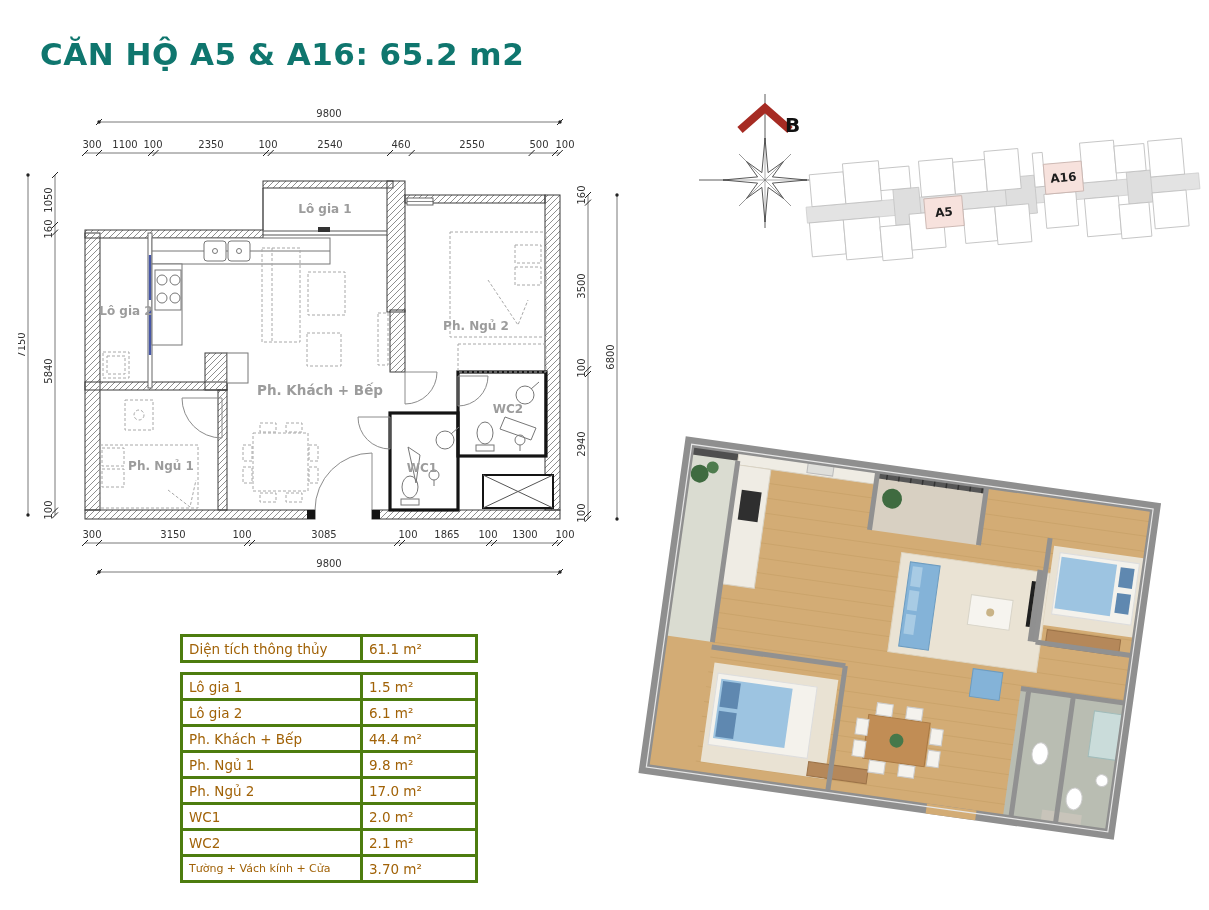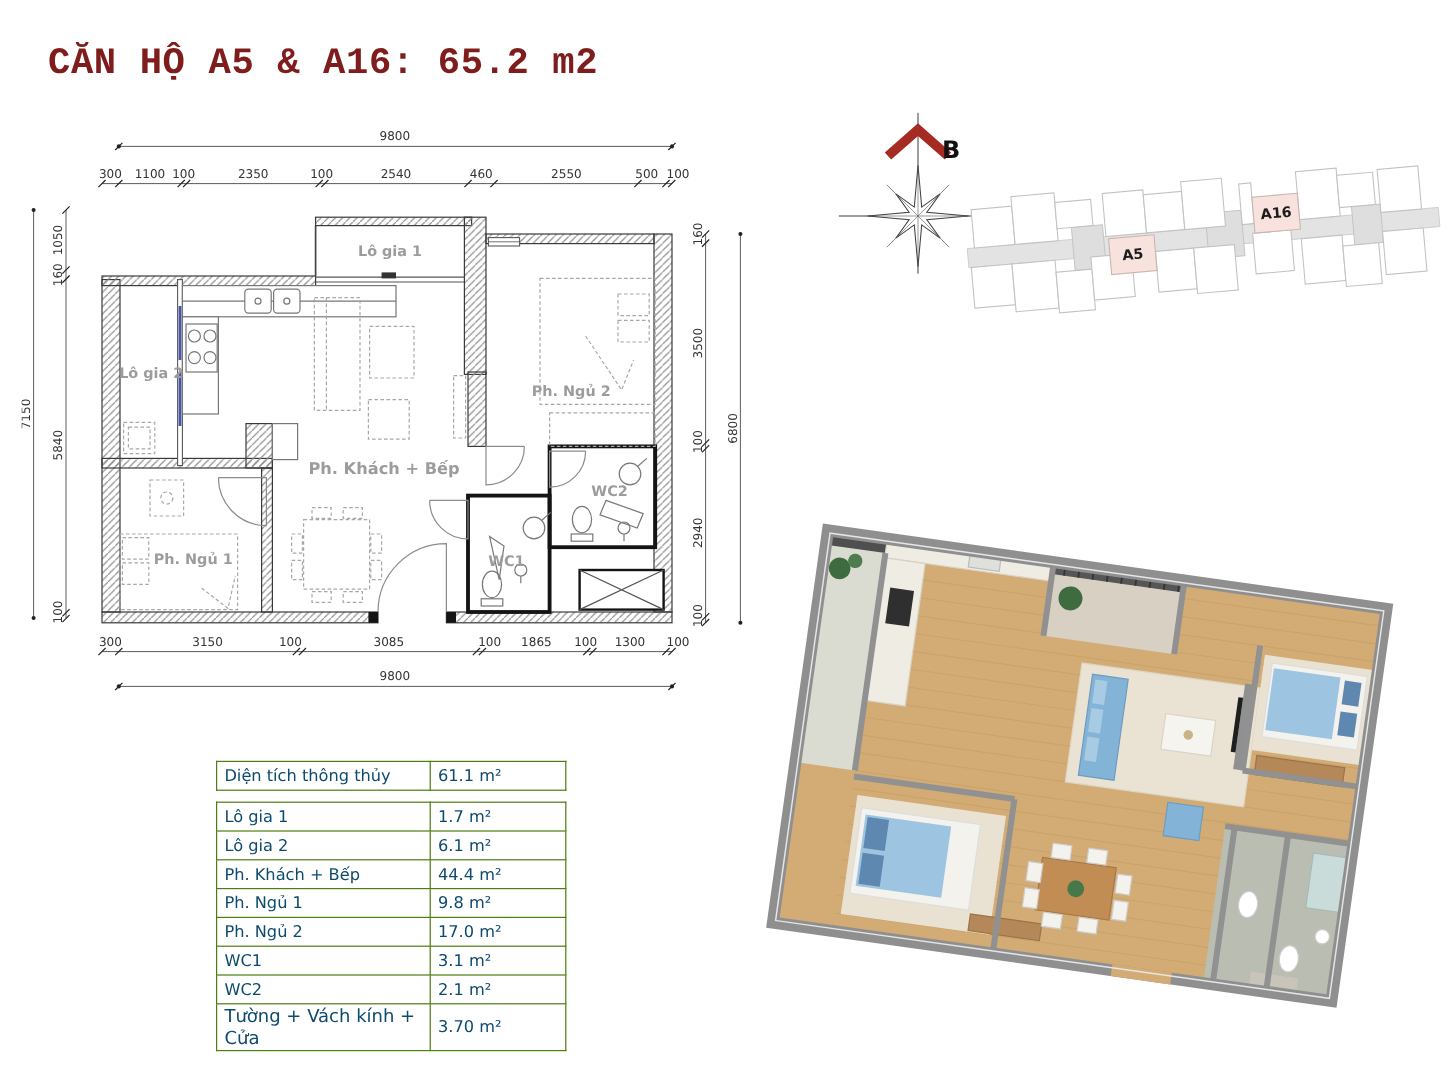--- a/index.html
+++ b/index.html
@@ -1,19 +1,19 @@
 <!DOCTYPE html>
 <html><head>
 <meta charset="utf-8">
 <style>
   html,body{margin:0;padding:0;background:#fff;}
   #canvas{position:relative;width:1209px;height:910px;background:#ffffff;overflow:hidden;
           font-family:"DejaVu Sans","Liberation Sans",sans-serif;}
   .abs{position:absolute;}
-  .title{left:40px;top:36px;font-size:31px;font-weight:bold;color:#7f1d1d;letter-spacing:.5px;font-family:Liberation Mono, monospace;}
+  .title{left:40px;top:36px;font-size:31px;font-weight:bold;color:#0f766e;letter-spacing:.5px;}
   svg text{font-family:"DejaVu Sans","Liberation Sans",sans-serif;}
   .dimt{font-size:10px;fill:#333;text-anchor:middle;}
   .dimline{stroke:#555;stroke-width:.8;fill:none;}
   .tick{stroke:#222;stroke-width:1;fill:none;}
   .hatch{fill:url(#hatch);stroke:#3a3a3a;stroke-width:1;}
   .thin{fill:#fff;stroke:#555;stroke-width:.9;}
   .dash{fill:none;stroke:#a8a8a8;stroke-width:1;stroke-dasharray:3 2;}
   .fix{fill:#fff;stroke:#777;stroke-width:1;}
   .fixn{fill:none;stroke:#777;stroke-width:1;}
   .boldwall{fill:none;stroke:#141414;stroke-width:3.2;}
@@ -21,24 +21,24 @@
   .rlabel{font-size:12px;font-weight:bold;fill:#9c9c9c;text-anchor:middle;}
   .rlabel2{font-size:13.5px;font-weight:bold;fill:#9c9c9c;text-anchor:middle;}
   .unitlbl{font-size:12px;font-weight:bold;fill:#1c1c1c;text-anchor:middle;}
   .blbl{font-size:20px;font-weight:bold;fill:#111;}
   .siteunit{fill:#ffffff;stroke:#c2c2c2;stroke-width:.9;}
   .sitecore{fill:#dedede;stroke:#c4c4c4;stroke-width:.8;}
   .wall3d{stroke:#8f8f8f;stroke-width:10;fill:none;}
   .iwall3d{stroke:#919191;stroke-width:5;fill:none;}
   .area-table{left:180px;top:634px;}
   .area-table table{border-collapse:collapse;background:#fff;}
-  .area-table td{border:1px solid #4d7c0f;font-size:13.5px;color:#0c4a6e;height:21px;padding:1px 6px;}
+  .area-table td{border:3px solid #4d7c0f;font-size:13.5px;color:#a16207;height:21px;padding:1px 6px;}
   .area-table td.lab{width:165px;}
   .area-table td.val{width:100px;}
-  .area-table td.small{font-size:15px;margin-left:21px;}
+  .area-table td.small{font-size:11px;margin-left:21px;}
   .gap{height:9px;}
 </style>
 </head>
 <body>
 
 <div id="canvas">
 
   <div class="abs title">CĂN HỘ A5 &amp; A16: 65.2 m2</div>
 
   <svg class="abs" style="left:18px;top:95px" width="625" height="510" viewBox="0 0 625 510">
@@ -351,41 +351,41 @@
         <td class="lab">Diện tích thông thủy</td>
         <td class="val">61.1 m²</td>
           </tr>
     </tbody>
       </table>
     <div class="gap"></div>
     <table>
         <tbody>
       <tr>
         <td class="lab">Lô gia 1</td>
-        <td class="val">1.7 m²</td>
+        <td class="val">1.5 m²</td>
           </tr>
       <tr>
         <td class="lab">Lô gia 2</td>
         <td class="val">6.1 m²</td>
           </tr>
       <tr>
         <td class="lab">Ph. Khách + Bếp</td>
         <td class="val">44.4 m²</td>
           </tr>
       <tr>
         <td class="lab">Ph. Ngủ 1</td>
         <td class="val">9.8 m²</td>
           </tr>
       <tr>
         <td class="lab">Ph. Ngủ 2</td>
         <td class="val">17.0 m²</td>
           </tr>
       <tr>
         <td class="lab">WC1</td>
-        <td class="val">3.1 m²</td>
+        <td class="val">2.0 m²</td>
           </tr>
       <tr>
         <td class="lab">WC2</td>
         <td class="val">2.1 m²</td>
           </tr>
       <tr>
         <td class="lab small">Tường + Vách kính + Cửa</td>
         <td class="val">3.70 m²</td>
           </tr>
     </tbody>

